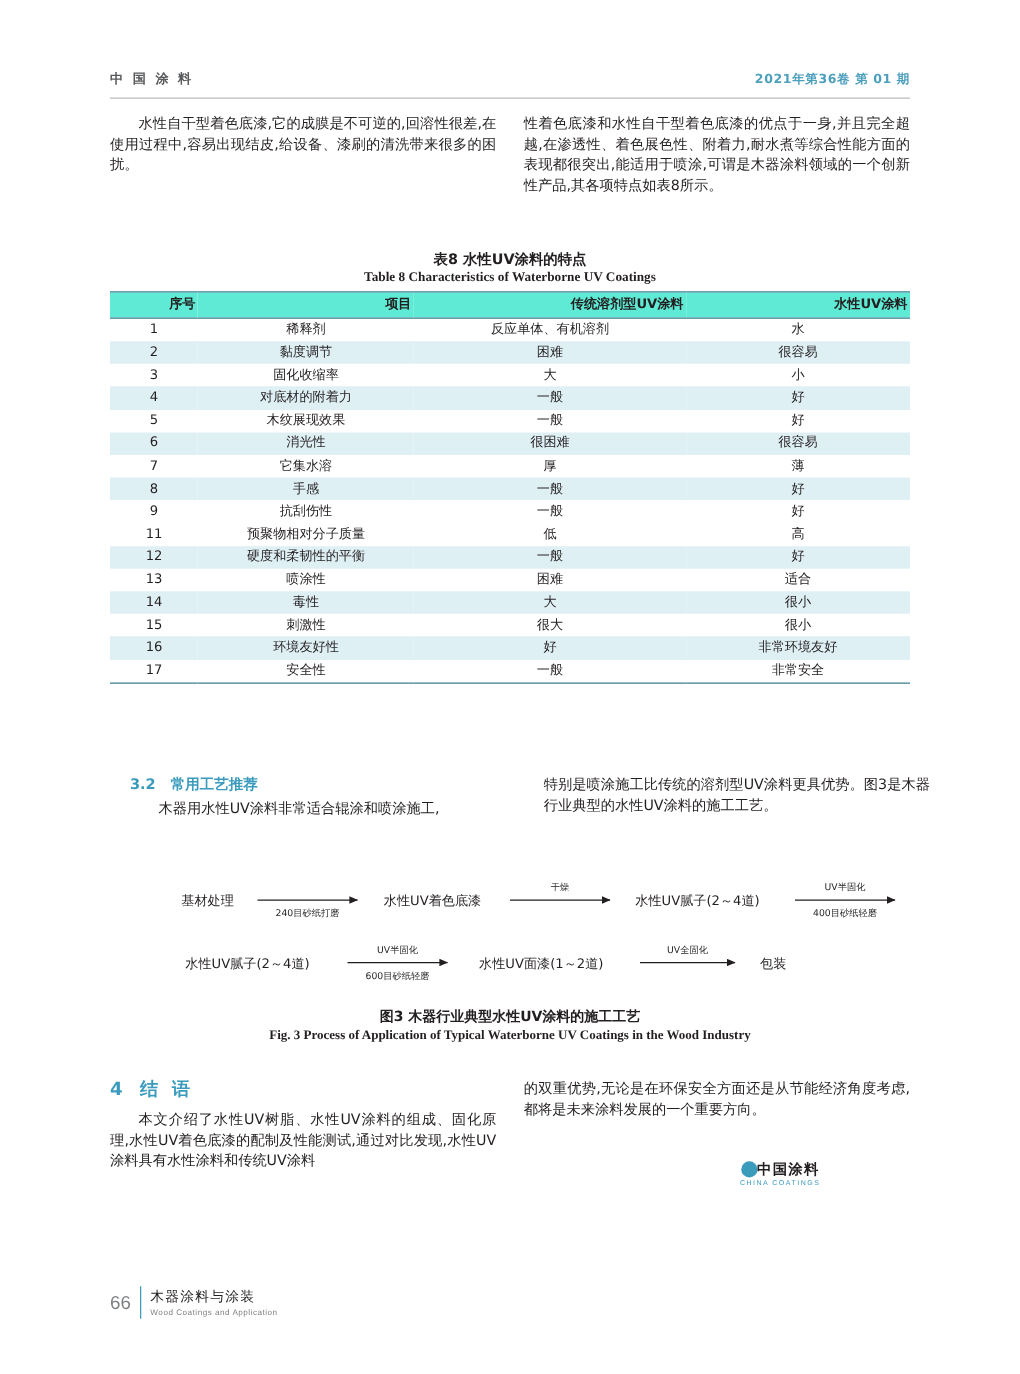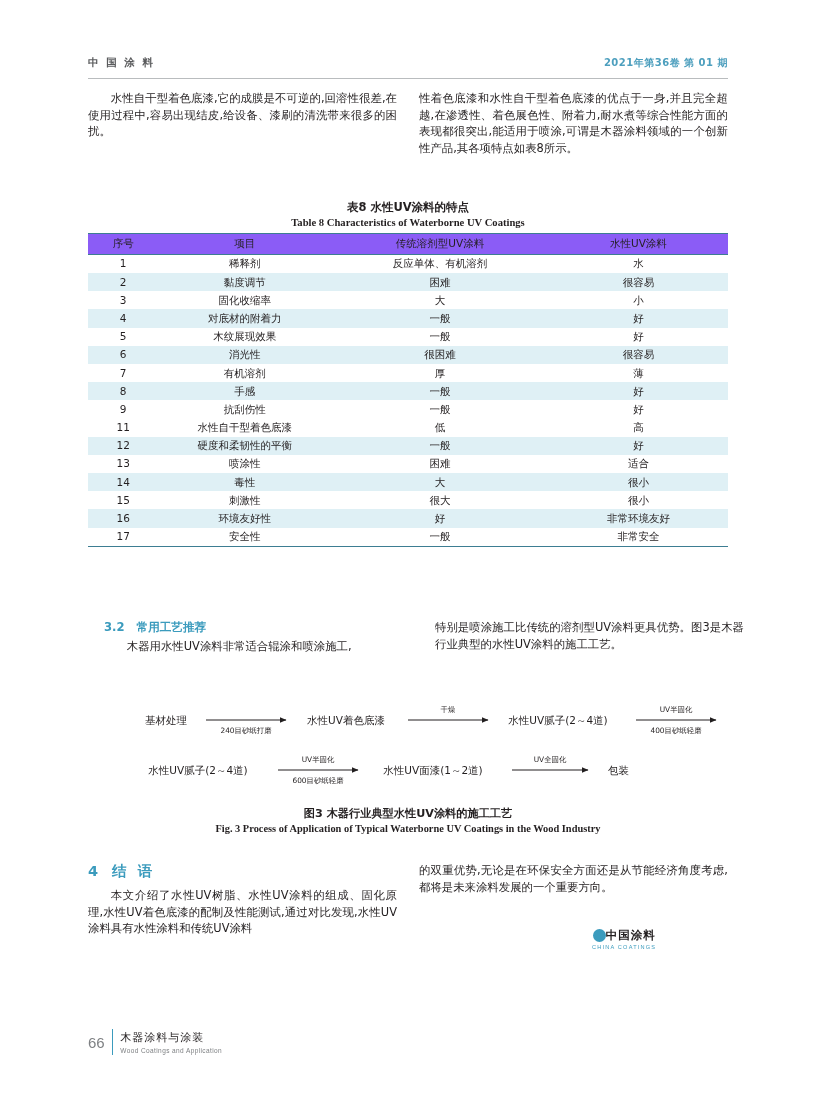--- a/index.html
+++ b/index.html
@@ -96,25 +96,26 @@
     border-collapse: collapse;
     font-size: 10.5px;
     font-family: "DejaVu Sans", "Liberation Sans", sans-serif;
   }
   table.data th, table.data td {
     text-align: center;
     padding: 2.6px 2px;
     line-height: 13px;
   }
   table.data thead th {
-    background: #8b5cf6;
-    font-weight: normal;
+    background: #5eead4;
+    font-weight: bold;
     border-top: 1.3px solid #3d7d92;
     border-bottom: 0.8px solid #3d7d92;
     padding: 3.4px 2px;
+    text-align: right;
   }
   table.data tbody tr.alt td {
     background: #dff0f5;
   }
   table.data tbody tr:last-child td {
     border-bottom: 1.3px solid #3d7d92;
   }
   .c0 { width: 11%; }
   .c1 { width: 27%; }
   .c2 { width: 34%; }
@@ -322,39 +323,39 @@
             <td>好</td>
           </tr>
         <tr class="alt">
             <td>6</td>
             <td>消光性</td>
             <td>很困难</td>
             <td>很容易</td>
           </tr>
         <tr>
             <td>7</td>
-            <td>有机溶剂</td>
+            <td>它集水溶</td>
             <td>厚</td>
             <td>薄</td>
           </tr>
         <tr class="alt">
             <td>8</td>
             <td>手感</td>
             <td>一般</td>
             <td>好</td>
           </tr>
         <tr>
             <td>9</td>
             <td>抗刮伤性</td>
             <td>一般</td>
             <td>好</td>
           </tr>
         <tr>
             <td>11</td>
-            <td>水性自干型着色底漆</td>
+            <td>预聚物相对分子质量</td>
             <td>低</td>
             <td>高</td>
           </tr>
         <tr class="alt">
             <td>12</td>
             <td>硬度和柔韧性的平衡</td>
             <td>一般</td>
             <td>好</td>
           </tr>
         <tr>

